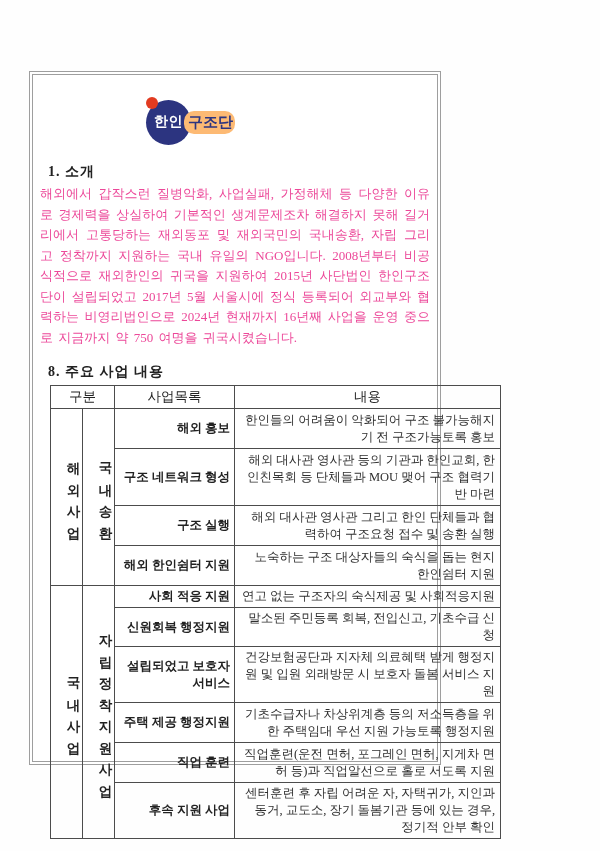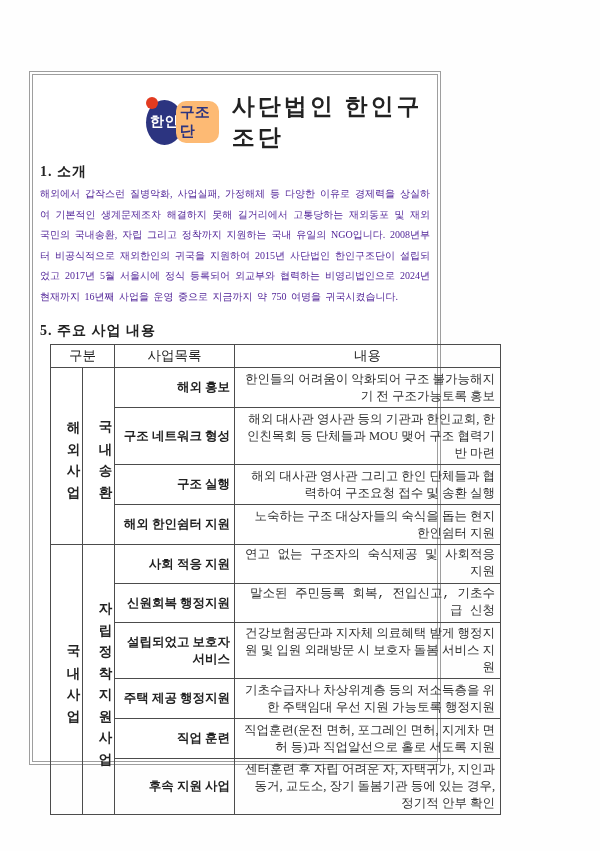--- a/index.html
+++ b/index.html
@@ -59,29 +59,30 @@
     letter-spacing:3px;
     margin-left:13px;
     color:#222;
   }
   .sec-heading {
     font-weight:bold;
     font-size:14px;
     letter-spacing:1px;
     color:#222;
     margin-bottom:3px;
+    margin-left:8px;
   }
   .body-text {
-    font-size:10px;
+    font-size:13px;
     line-height:20.5px;
     text-align:justify;
     word-break:break-all;
     word-spacing:2px;
     margin-bottom:15px;
-    color:#4c1d95;
+    color:#ec4899;
   }
   .sec2 { margin-top:2px; }
   table.biz {
     border-collapse:collapse;
     table-layout:fixed;
     width:450px;
     margin-left:10px;
     margin-top:4px;
   }
   table.biz col.c1 { width:32px; }
@@ -122,46 +123,45 @@
     display:inline-block;
     writing-mode:vertical-rl;
     text-orientation:upright;
     letter-spacing:8px;
     font-weight:bold;
     font-size:13.5px;
     color:#222;
   }
   tr.h40 td.desc { height:40px; }
   tr.h57 td.desc { height:57px; }
-  tr.h20 td.desc { height:20px;font-family:Liberation Mono, monospace; }
+  tr.h20 td.desc { height:20px; }
   tr.h56 td.desc { height:56px; }
 </style>
 </head>
 <body>
 
 <div class="page-frame">
 
   <div class="header-row">
     <div class="logo">
       <div class="logo-circle">
         <span class="logo-dot"></span>
         <span>한인</span>
       </div>
       <span class="logo-side">구조단</span>
     </div>
-    <div class="doc-title">사단법인 한인구조단</div>
   </div>
 
   <div class="sec1">
     <div class="sec-heading">1. 소개</div>
     <div class="body-text">해외에서 갑작스런 질병악화, 사업실패, 가정해체 등 다양한 이유로 경제력을 상실하여 기본적인 생계문제조차 해결하지 못해 길거리에서 고통당하는 재외동포 및 재외국민의 국내송환, 자립 그리고 정착까지 지원하는 국내 유일의 NGO입니다. 2008년부터 비공식적으로 재외한인의 귀국을 지원하여 2015년 사단법인 한인구조단이 설립되었고 2017년 5월 서울시에 정식 등록되어 외교부와 협력하는 비영리법인으로 2024년 현재까지 16년째 사업을 운영 중으로 지금까지 약 750 여명을 귀국시켰습니다.</div>
   </div>
 
   <div class="sec2">
-    <div class="sec-heading">5. 주요 사업 내용</div>
+    <div class="sec-heading">8. 주요 사업 내용</div>
 
     <table class="biz">
       <colgroup>
           <col class="c1">
           <col class="c2">
           <col class="c3">
           <col class="c4">
         </colgroup>
       <thead>
         <tr>

